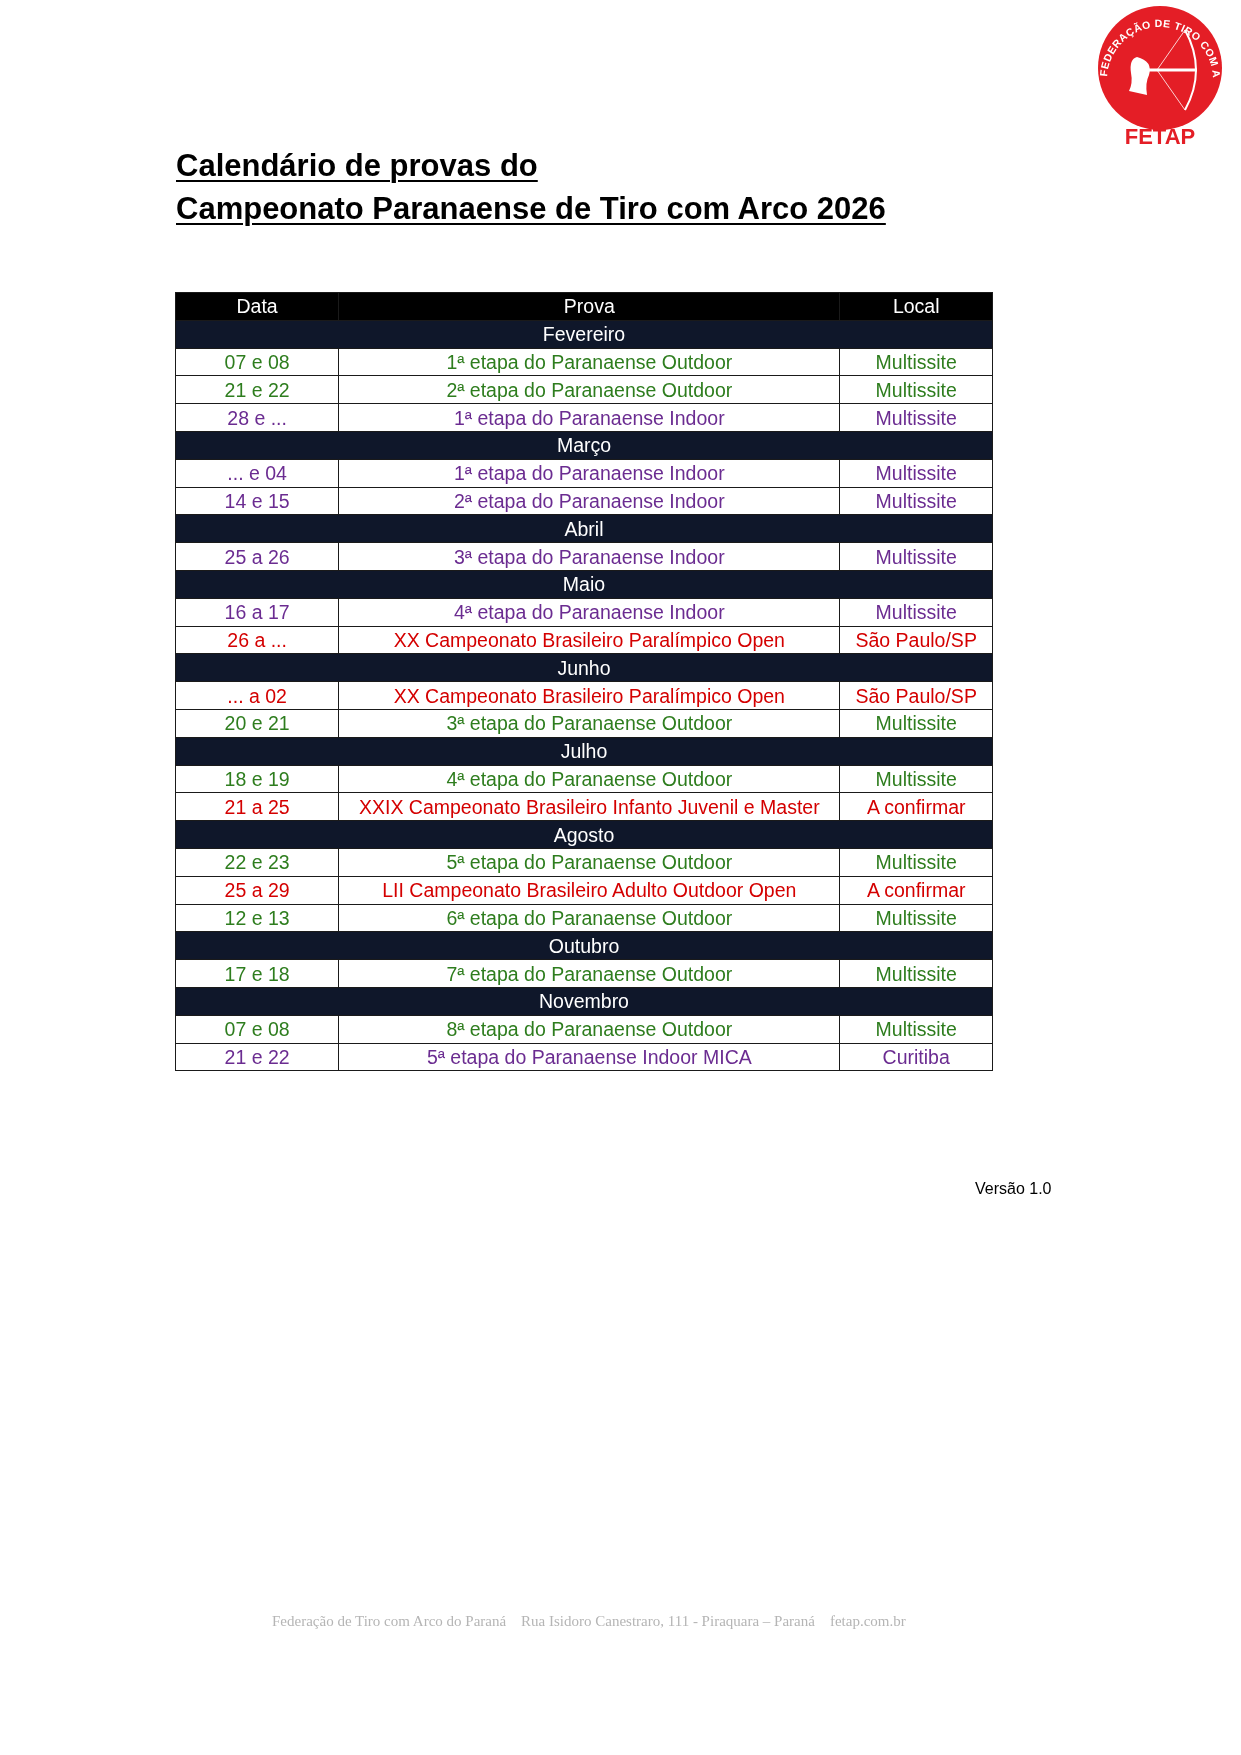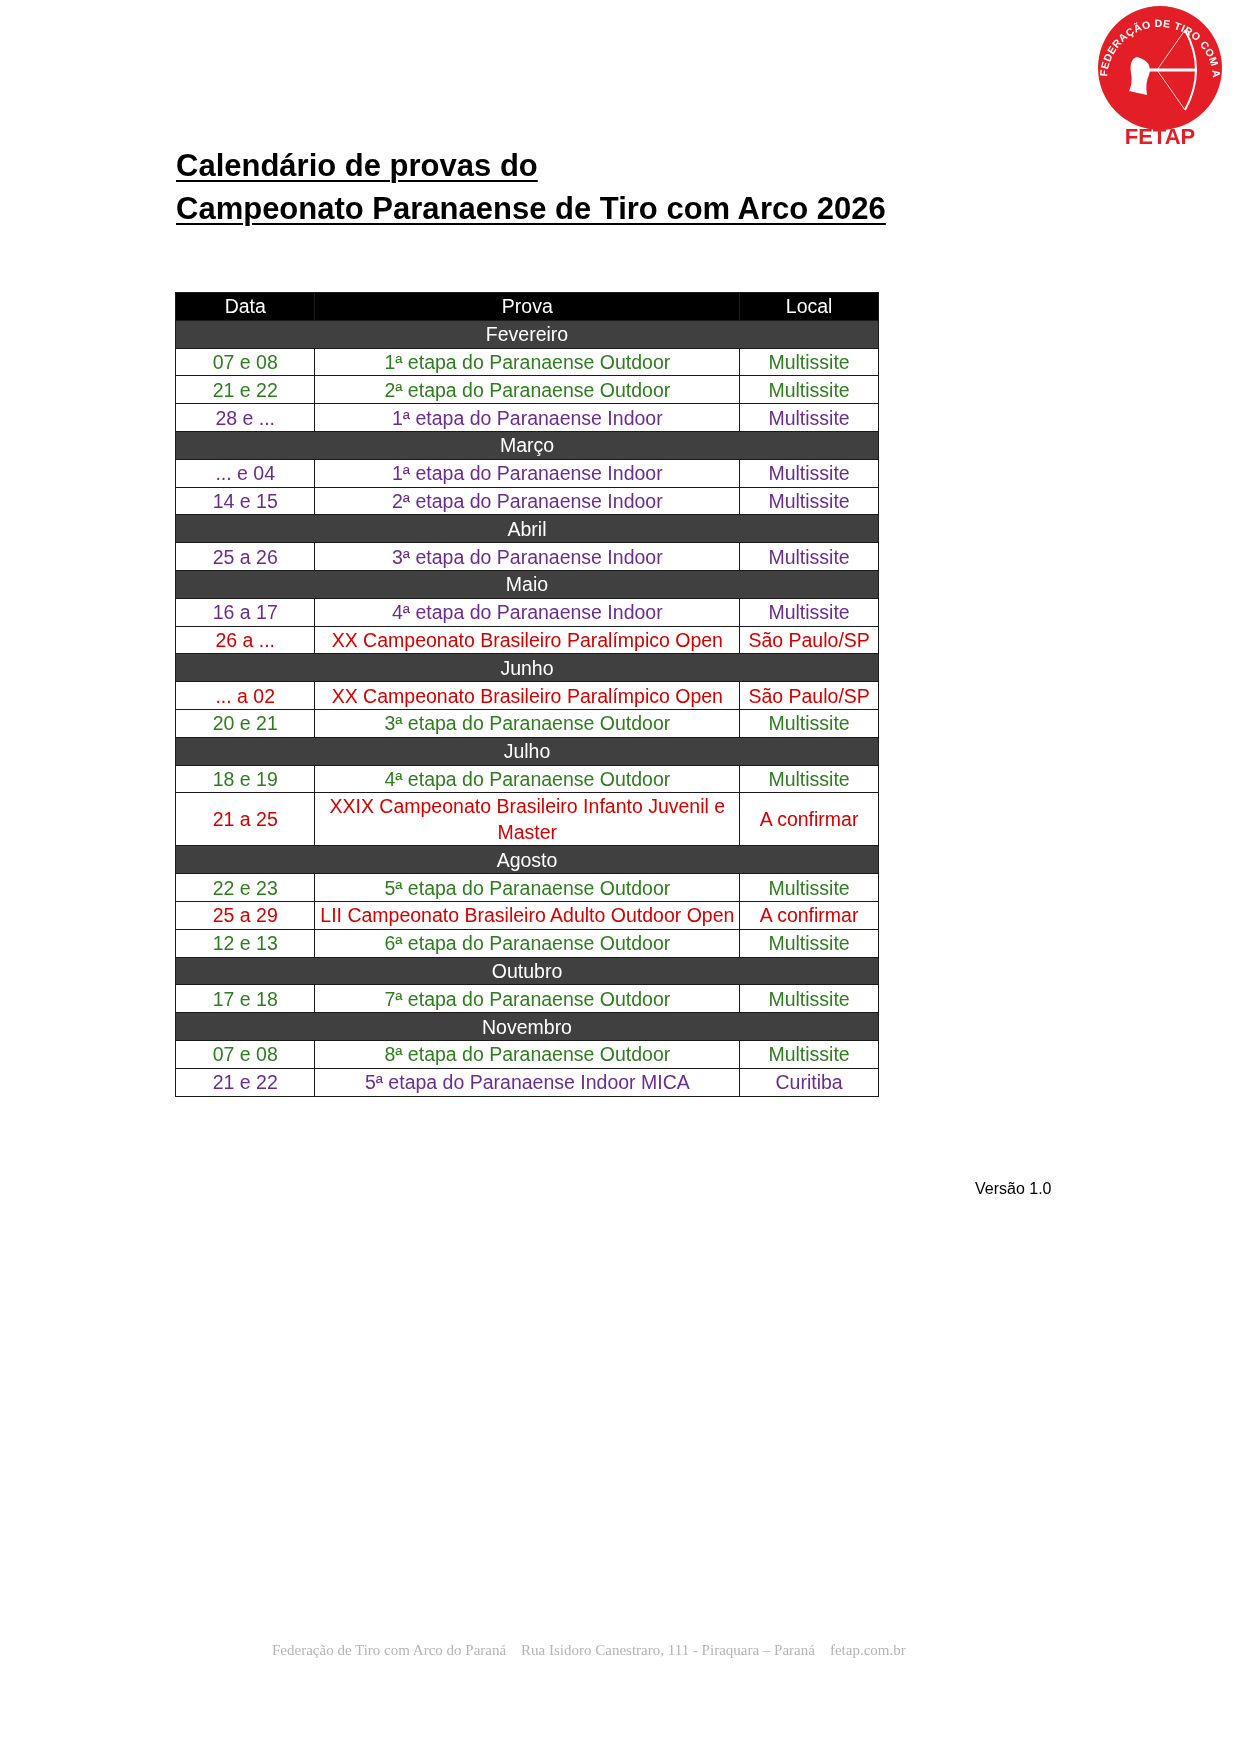--- a/index.html
+++ b/index.html
@@ -1,29 +1,29 @@
 <!DOCTYPE html>
 <html><head>
 <meta charset="utf-8">
 <style>
   html,body{margin:0;padding:0;background:#fff;}
   body{width:1241px;height:1755px;position:relative;overflow:hidden;font-family:"Liberation Sans",sans-serif;}
   .logo{position:absolute;left:1085px;top:2px;width:150px;height:145px;}
   .title{position:absolute;left:176px;top:144px;font-family:"Liberation Sans",sans-serif;font-weight:bold;font-size:31px;line-height:43px;color:#000;}
   .title .line{display:block;text-decoration:underline;text-decoration-thickness:2px;text-underline-offset:4px;}
-  table.cal{position:absolute;left:175px;top:292px;width:704px;border-collapse:collapse;font-size:19.5px;}
+  table.cal{position:absolute;left:175px;top:292px;width:818px;border-collapse:collapse;font-size:19.5px;}
   table.cal td, table.cal th{border:1.5px solid #1a1a1a;text-align:center;padding:0;height:26.8px;line-height:26px;font-weight:normal;}
   table.cal th{background:#000;color:#fff;}
-  tr.month td{background:#404040;color:#fff;border-left:1.5px solid #1a1a1a;border-right:1.5px solid #1a1a1a;}
+  tr.month td{background:#0f172a;color:#fff;border-left:1.5px solid #1a1a1a;border-right:1.5px solid #1a1a1a;}
   .c-green{color:#2e7d1e;}
   .c-purple{color:#6b2c91;}
   .c-red{color:#d40000;}
   col.c1{width:176px;} col.c2{width:542px;} col.c3{width:160px;}
   .version{position:absolute;left:975px;top:1180px;font-size:16px;color:#000;}
-  .footer{position:absolute;left:272px;top:1613px;font-family:"Liberation Serif",serif;font-size:15px;color:#b5b5b5;white-space:pre;margin-top:29px;}
+  .footer{position:absolute;left:272px;top:1613px;font-family:"Liberation Serif",serif;font-size:15px;color:#b5b5b5;white-space:pre;}
 </style>
 </head>
 <body>
 
 <div class="logo">
   <svg width="150" height="145" viewBox="0 0 150 145">
     <defs>
       <path id="ringPath" d="M 22 78 A 53 53 0 1 1 128 78"></path>
     </defs>
     <circle cx="75" cy="66" r="62" fill="#e41e26"></circle>

